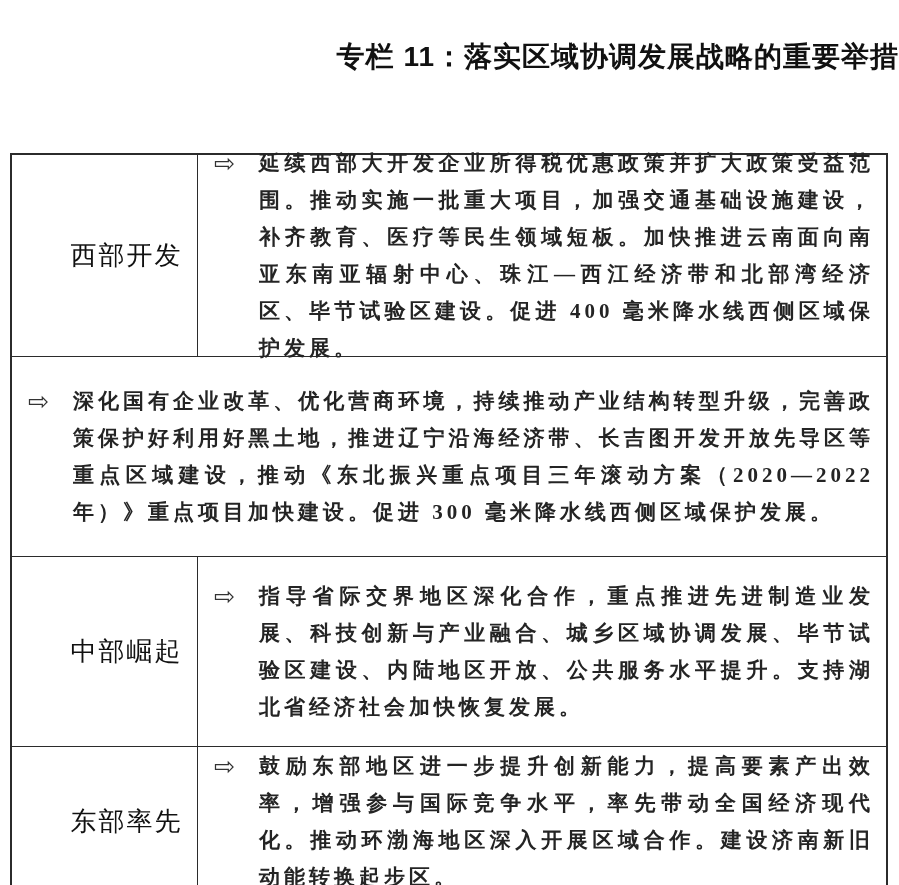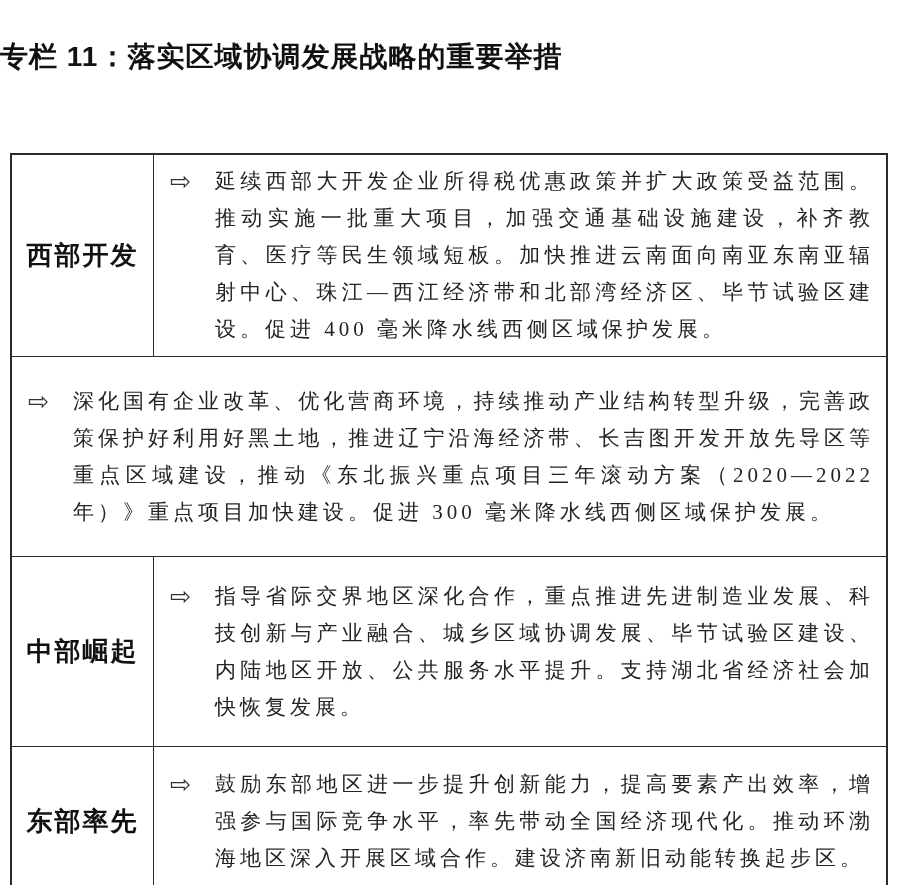--- a/index.html
+++ b/index.html
@@ -12,21 +12,21 @@
     color: #1f1f1f;
   }
   .page {
     position: relative;
     width: 899px;
     height: 885px;
     background: #ffffff;
   }
   .page-title {
     margin: 38px 0 0 0;
-    text-align: left;
+    text-align: right;
     font-family: "Liberation Sans", sans-serif;
     font-weight: bold;
     font-size: 28px;
     letter-spacing: 1px;
     color: #111111;
   }
   .measures-table {
     position: absolute;
     left: 10px;
     top: 115px;
@@ -44,24 +44,25 @@
   .table-row:nth-child(2) { height: 200px; }
   .table-row:nth-child(3) { height: 190px; }
   .table-row:nth-child(4) { height: 150px; }
   .label-cell {
     flex: 0 0 141px;
     border-right: 1px solid #2b2b2b;
     display: flex;
     align-items: center;
     justify-content: center;
     font-family: "Liberation Sans", sans-serif;
-    font-weight: bold;
+    font-weight: normal;
     font-size: 26px;
     letter-spacing: 2px;
     color: #111111;
+    margin-left: 44px;
   }
   .content-cell {
     flex: 1 1 auto;
     display: flex;
     align-items: center;
     padding: 0 12px 0 16px;
     box-sizing: border-box;
   }
   .measure-line {
     display: flex;
@@ -79,20 +80,21 @@
   .measure-text {
     flex: 1 1 auto;
     margin: 0;
     font-family: "Liberation Serif", serif;
     font-size: 21px;
     line-height: 37px;
     letter-spacing: 4px;
     text-align: justify;
     text-justify: inter-character;
     color: #242424;
+    font-weight: bold;
   }
 </style>
 </head>
 <body>
 
 <div class="page">
   <h1 class="page-title">专栏 11：落实区域协调发展战略的重要举措</h1>
 
   <div class="measures-table" id="measures-table">
   <div class="table-row">

